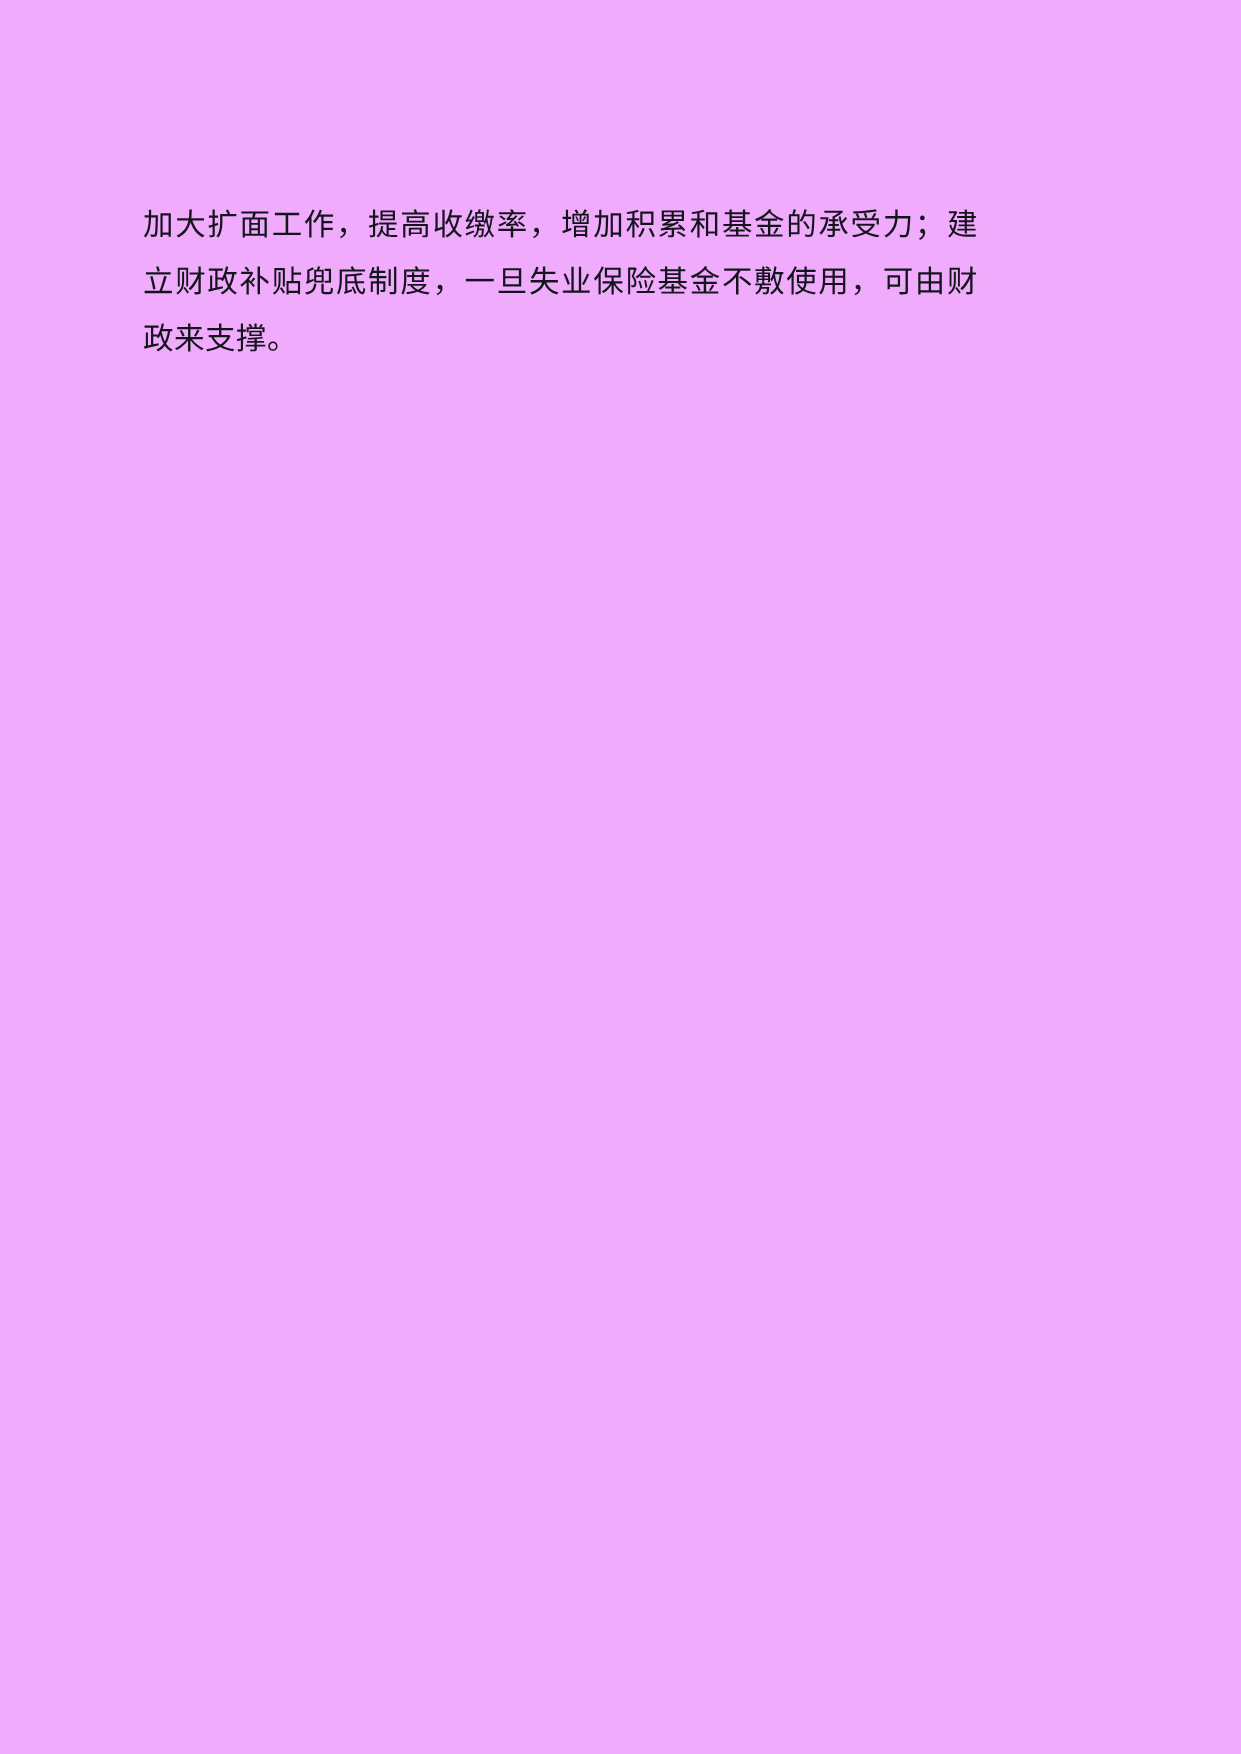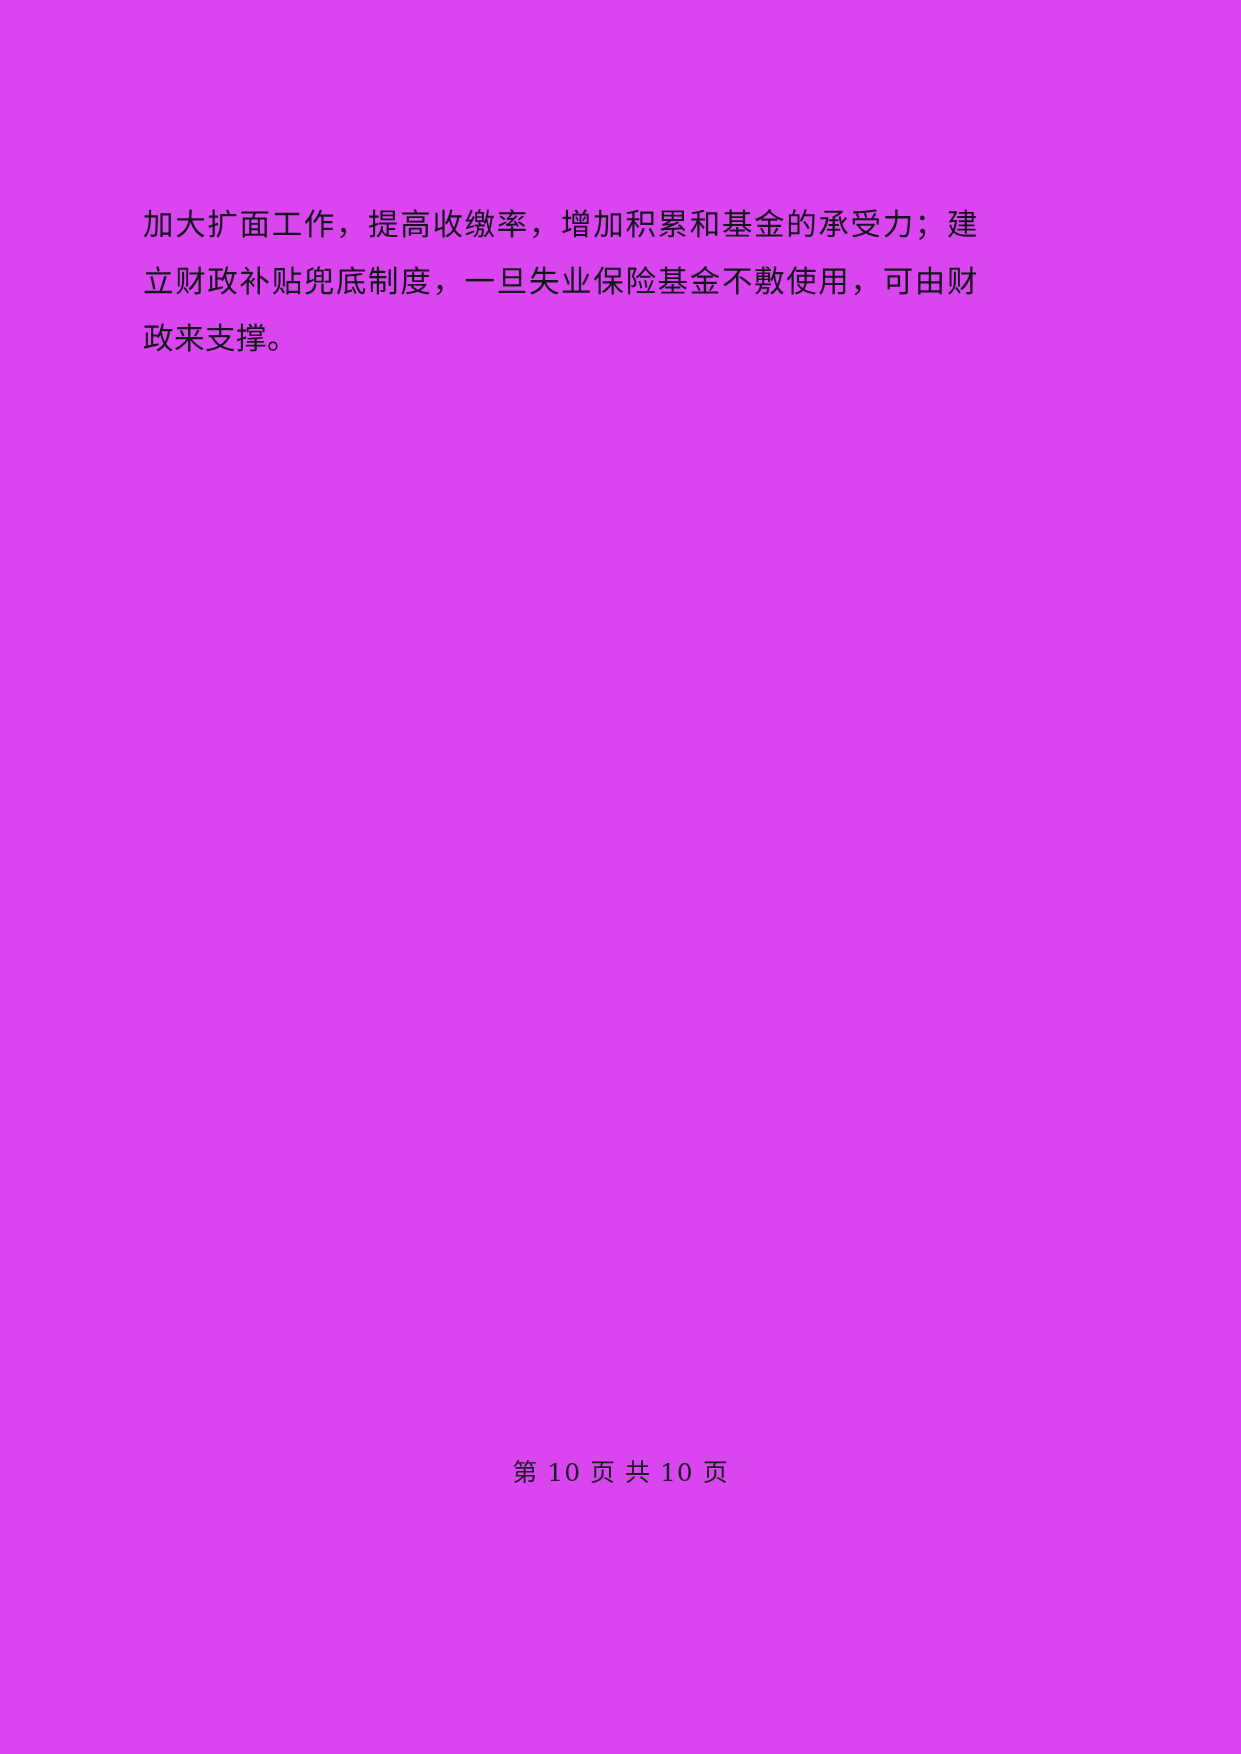--- a/index.html
+++ b/index.html
@@ -10,21 +10,21 @@
   }
   body {
     font-family: "DejaVu Serif", "Liberation Serif", serif;
     color: #1a1a1a;
   }
   .page {
     position: relative;
     width: 1241px;
     height: 1754px;
     margin: 0 auto;
-    background: #d946ef;
+    background: #f0abfc;
     box-sizing: border-box;
     overflow: hidden;
   }
   .content {
     position: absolute;
     left: 143px;
     top: 196px;
     width: 835px;
   }
   .para {
@@ -56,17 +56,14 @@
 </style>
 </head>
 <body>
 
 <div class="page">
 
   <div class="content">
     <p class="para">加大扩面工作，提高收缴率，增加积累和基金的承受力；建立财政补贴兜底制度，一旦失业保险基金不敷使用，可由财政来支撑。</p>
   </div>
 
-  <div class="footer">
-    <span>第 10 页 共 10 页</span>
-  </div>
 
 </div>
 
 </body></html>

